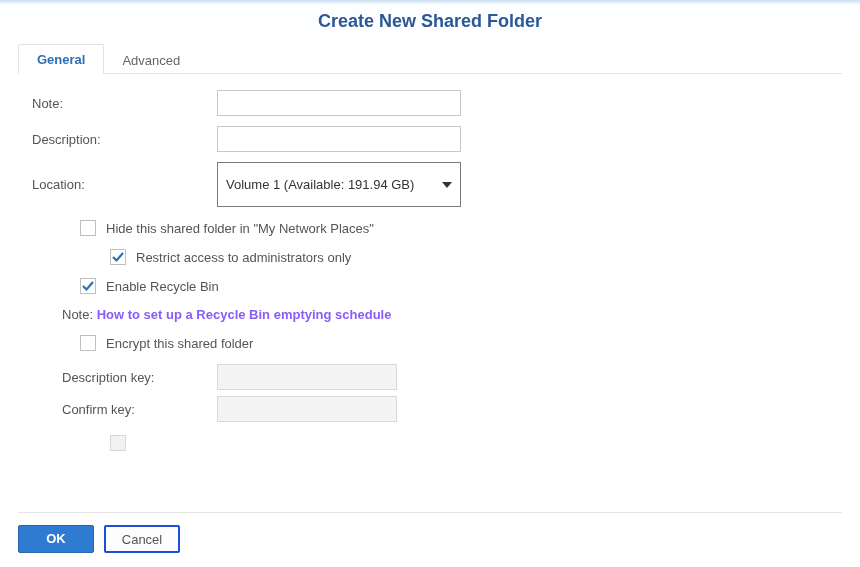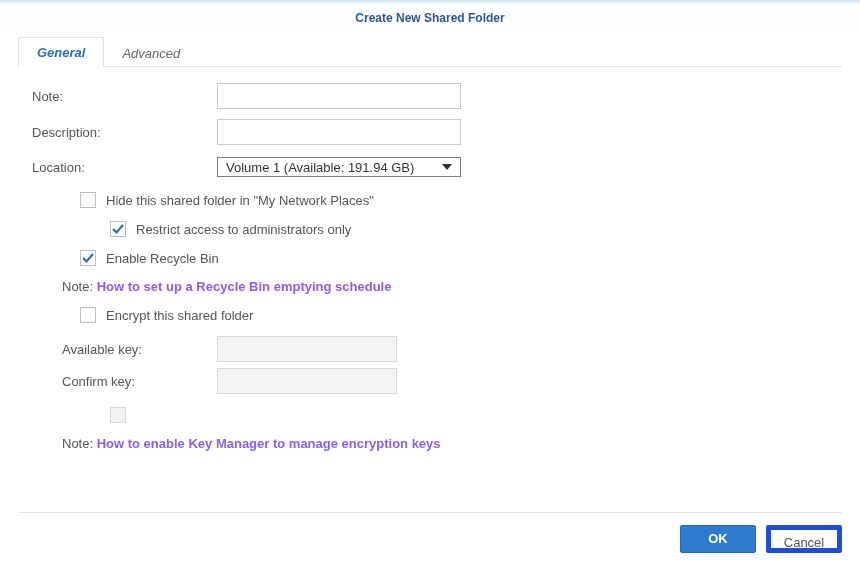--- a/index.html
+++ b/index.html
@@ -17,33 +17,32 @@
     width: 860px; height: 567px;
     position: relative;
     background: #fff;
   }
   .topgrad {
     height: 5px;
     background: linear-gradient(to bottom, #c8dff2, #eaf3fb 60%, #fcfeff);
   }
   .title {
     text-align: center;
-    font-size: 12px;
+    font-size: 18px;
     font-weight: 600;
     color: #2b5797;
     padding: 6px 0 12px 0;
     background: linear-gradient(to bottom, #fcfeff, #ffffff);
   }
   .tabs {
     display: flex;
     align-items: flex-end;
     padding: 0 18px;
     height: 30px;
     position: relative;
-    font-style: italic;
   }
   .tab {
     padding: 7px 18px 6px 18px;
     font-size: 13px;
     color: #666;
     cursor: pointer;
     position: relative;
   }
   .tab.active {
     color: #2b6fb6;
@@ -79,21 +78,21 @@
   .txt-input {
     height: 26px;
     width: 244px;
     border: 1px solid #c8c8c8;
     padding: 2px 6px;
     font-size: 13px;
     color: #333;
     background: #fff;
   }
   .select-wrap {
-    height: 20px;
+    height: 45px;
     width: 244px;
     border: 1px solid #7b7b7b;
     display: flex;
     align-items: center;
     justify-content: space-between;
     padding: 0 8px;
     color: #333;
     cursor: pointer;
     background: #fff;
   }
@@ -155,41 +154,40 @@
     position: absolute;
     left: 18px; right: 18px; bottom: 14px;
   }
   .footline {
     height: 1px;
     background: #e4e4e4;
     margin-bottom: 12px;
   }
   .btnrow {
     display: flex;
-    justify-content: flex-end;
     gap: 10px;
   }
   .btn {
     min-width: 76px;
     height: 28px;
     border-radius: 2px;
     font-size: 13px;
     cursor: pointer;
     text-align: center;
     line-height: 26px;
   }
   .btn-primary {
     background: #2e7bd1;
     border: 1px solid #2768b3;
     color: #fff;
     font-weight: 600;
   }
   .btn-secondary {
     background: #fdfdfd;
-    border: 5px solid #1d4ed8;
+    border: 2px solid #1d4ed8;
     color: #555;
   }
 </style>
 </head>
 <body>
 
 <div class="dialog">
   <div class="topgrad"></div>
   <div class="title">Create New Shared Folder</div>
 
@@ -250,38 +248,35 @@
     </div>
 
     <div class="chk-row">
       <span class="chk">
         
       </span>
       <span>Encrypt this shared folder</span>
     </div>
 
     <div class="subform-row">
-      <div class="subform-label">Available key:</div>
+      <div class="subform-label">Description key:</div>
       <input class="disabled-input" type="password" disabled="" style="">
     </div>
 
     <div class="subform-row">
       <div class="subform-label">Confirm key:</div>
       <input class="disabled-input" type="password" disabled="" style="">
     </div>
 
     <div class="chk-row indent-1">
       <span class="chk disabled">
         
       </span>
     </div>
 
-    <div class="note">
-      <span class="note-prefix">Note: </span><span class="note-link">How to enable Key Manager to manage encryption keys</span>
-    </div>
 
   </div>
 
   <div class="footer">
     <div class="footline"></div>
     <div class="btnrow">
       <div class="btn btn-primary">OK</div>
       <div class="btn btn-secondary">Cancel</div>
     </div>
   </div>

